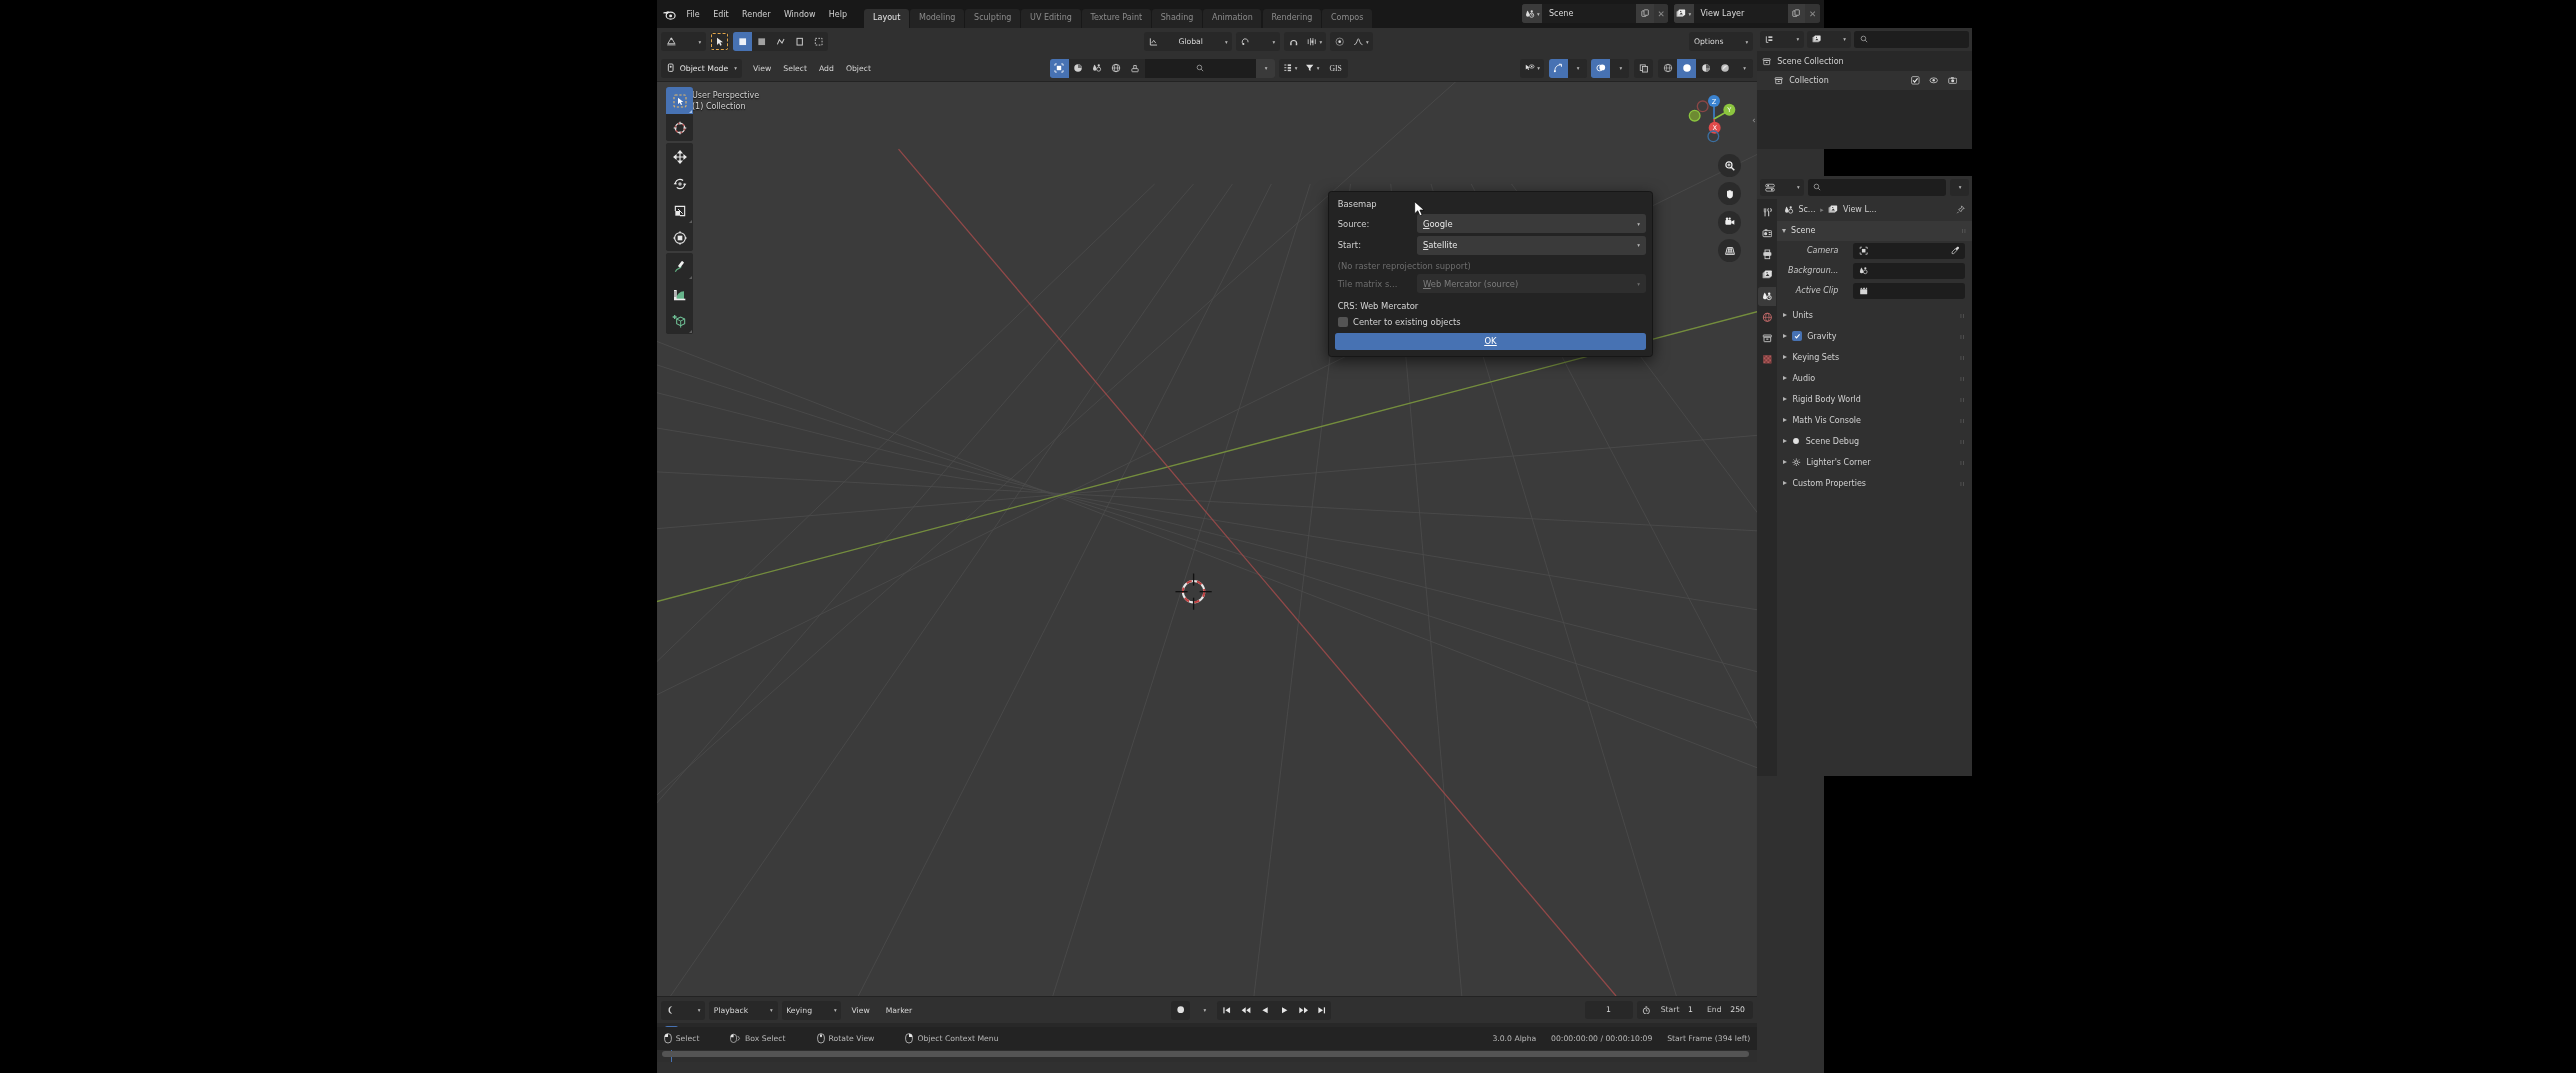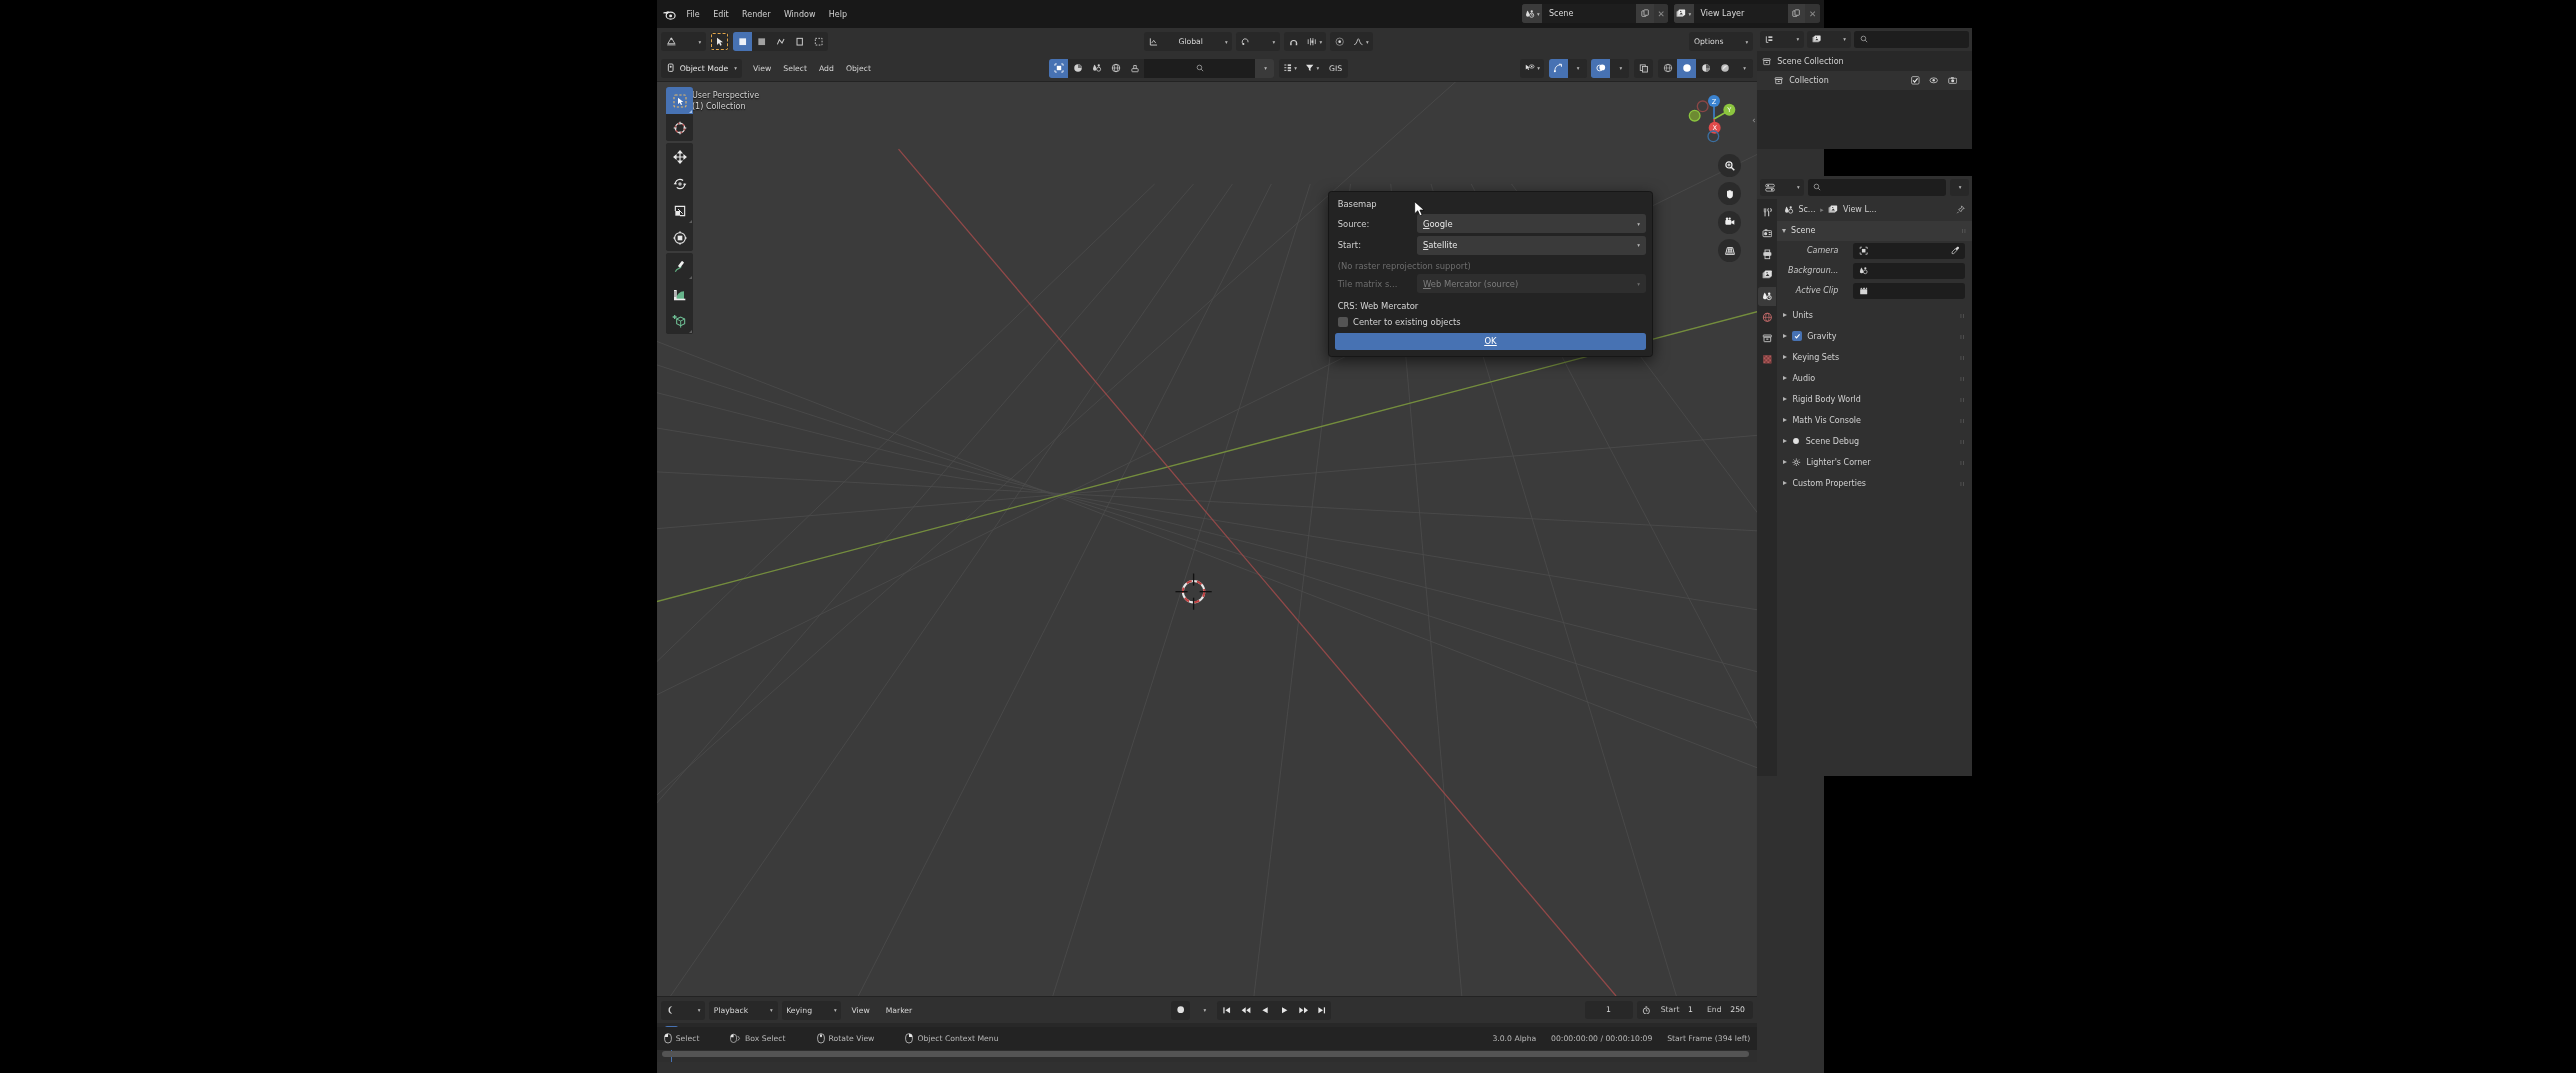--- a/index.html
+++ b/index.html
@@ -45,21 +45,21 @@
   .vp-header2 {
     height:27px; background:#303030; display:flex; align-items:center;
     padding:0 4px; gap:4.7px; position:relative; border-bottom:0.7px solid #232323;
   }
   .hbtn {
     height:19px; min-width:19px; background:#282828; border-radius:2.7px;
     display:flex; align-items:center; justify-content:center; padding:0 4.7px;
     font-size:7.7px; color:#d8d8d8; gap:20px;
   }
   .hbtn.plain { background:transparent; }
-  .hgroup { display:flex; background:#282828; border-radius:2.7px; overflow:hidden; }
+  .hgroup { display:flex; background:#282828; border-radius:2.7px; overflow:hidden;font-family:Liberation Serif, serif; }
   .hgroup > div { height:19px; min-width:19px; display:flex; align-items:center; justify-content:center; padding:0 4px; }
   .hgroup > div.on { background:#4772b3; }
   .searchfield { background:#1d1d1d; height:19px; width:111px; display:flex; align-items:center; padding:0 5.4px; gap:4px; border-radius:0; }
   .mode-sel { height:19px; background:#282828; border-radius:2.7px; display:flex; align-items:center; padding:0 5.4px; gap:4px; }
   .txtmenu { padding:2.7px 6px; font-size:7.7px; color:#d5d5d5; border-radius:2px; }
 
   
   .viewport { position:relative; height:914px; background:#3b3b3b; overflow:hidden; }
   .grid-svg { position:absolute; inset:0; }
   .vp-text { position:absolute; left:35px; top:8px; font-size:8px; color:#d6d6d6; line-height:11.4px; text-shadow:0 0.7px 1.3px #000; }
@@ -173,20 +173,31 @@
         <path d="M2.5 9.2 L11 7 L8.5 11.5 Z" fill="#e8e8e8"></path>
         <rect x="2.2" y="8.2" width="8.5" height="1.6" fill="#e8e8e8" transform="rotate(-10 6 9)"></rect>
       </svg>
     </div>
     <div id="topmenus" style="display:flex">
         <div class="menu-item">File</div>
         <div class="menu-item">Edit</div>
         <div class="menu-item">Render</div>
         <div class="menu-item">Window</div>
         <div class="menu-item">Help</div>
+      </div>
+    <div class="wtabs" id="wtabs">
+        <div class="wtab active">Layout</div>
+        <div class="wtab">Modeling</div>
+        <div class="wtab">Sculpting</div>
+        <div class="wtab">UV Editing</div>
+        <div class="wtab">Texture Paint</div>
+        <div class="wtab">Shading</div>
+        <div class="wtab">Animation</div>
+        <div class="wtab">Rendering</div>
+        <div class="wtab">Compos</div>
       </div>
 
     <div class="topright">
       <div class="idblock">
         <div class="idbtn">
           <svg width="10" height="10" viewBox="0 0 20 20">
               <path d="M5 3 C5 3 2 9 2 12 a3.6 3.6 0 0 0 7.2 0 C9.2 9 5 3 5 3Z" fill="#ddd"></path>
               <circle cx="13.5" cy="5" r="2.3" fill="#ddd"></circle>
               <circle cx="13.3" cy="12.4" r="4.2" fill="none" stroke="#ddd" stroke-width="1.6"></circle>
               <path d="M13.3 9.6 v3 h2.2" stroke="#ddd" stroke-width="1.4" fill="none"></path>

